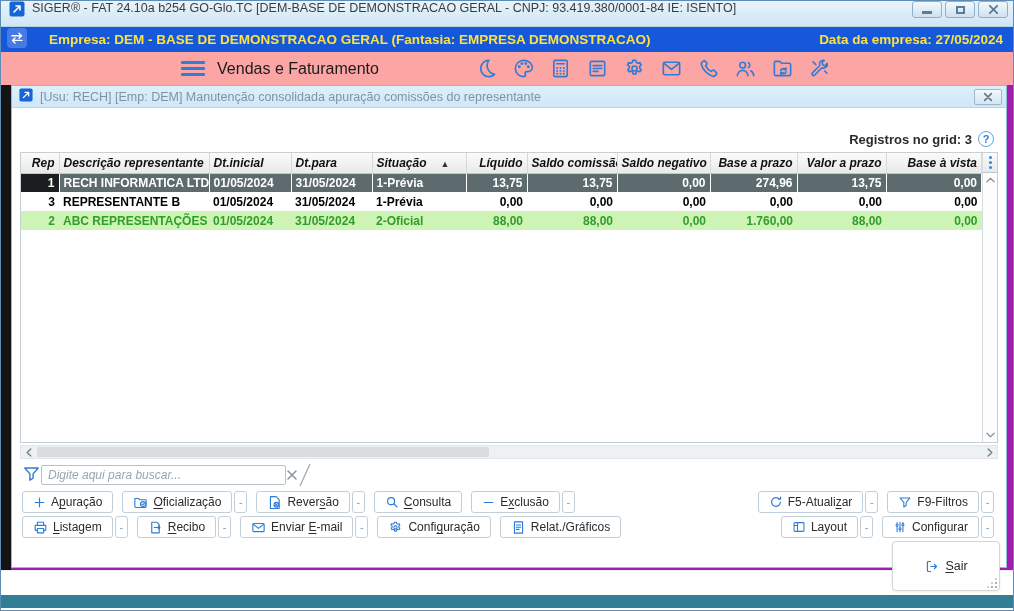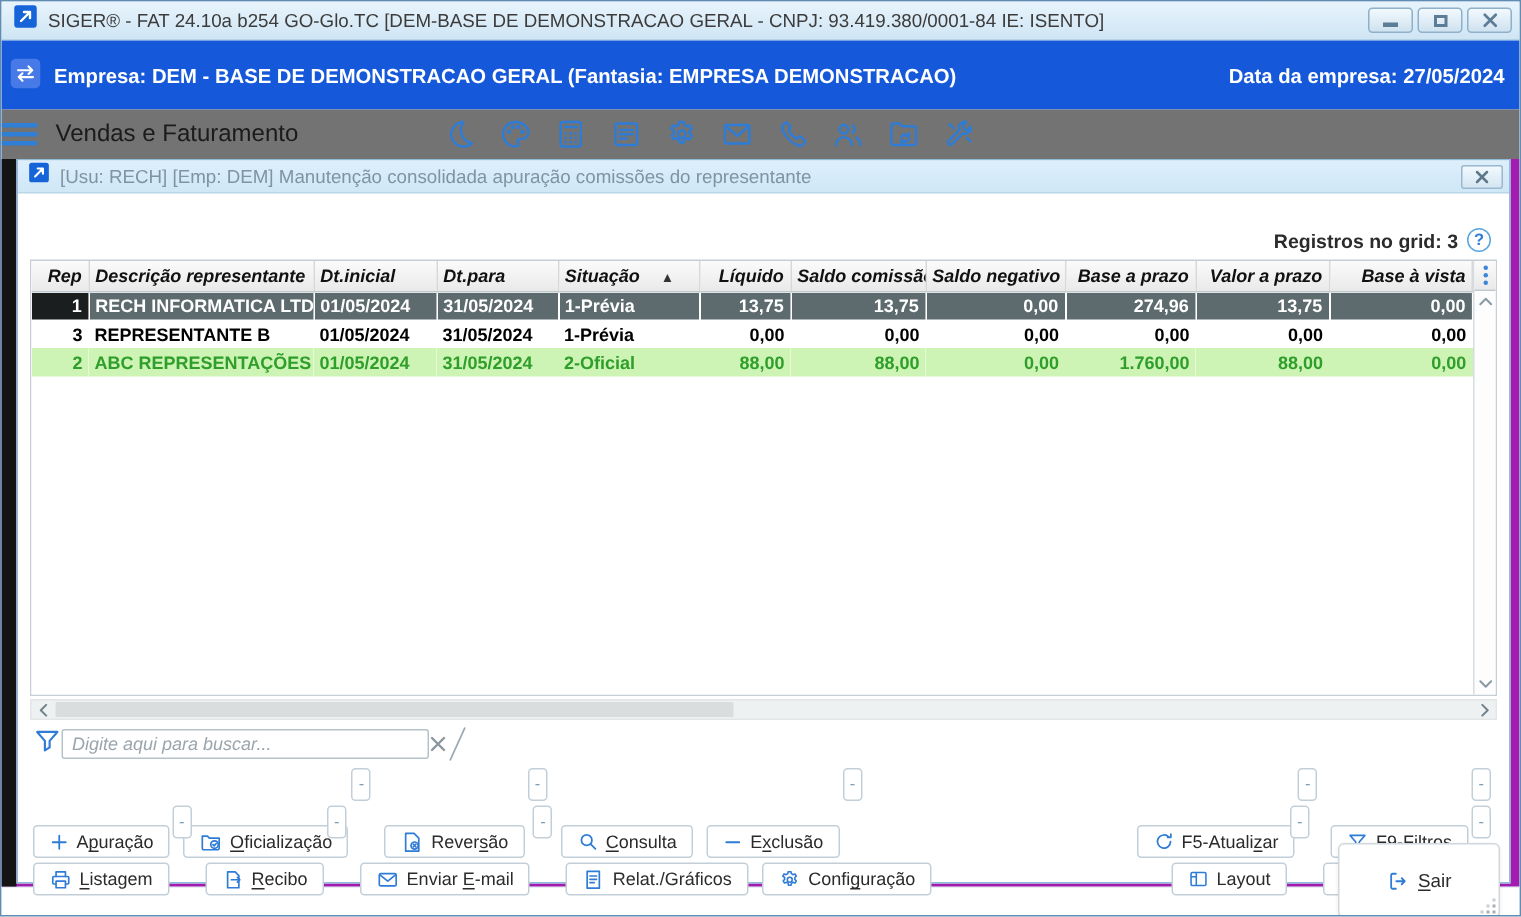--- a/index.html
+++ b/index.html
@@ -3,36 +3,36 @@
 <meta charset="utf-8">
 <style>
   * { margin:0; padding:0; box-sizing:border-box; }
   html,body { background:#9db8c8; }
   body { font-family:"Liberation Sans","DejaVu Sans",sans-serif; }
 
   .app { position:relative; width:1014px; height:611px; background:#fff;
          border:1px solid #5f8cb4; overflow:hidden; }
 
   
-  .titlebar { height:26px; display:flex; align-items:center; gap:7px; padding:0 5px 0 8px;
+  .titlebar { height:26px; display:flex; gap:7px; padding:0 5px 0 8px;
               background:linear-gradient(#e8f4fc,#cfe5f4); border-bottom:1px solid #b5d2e6; }
   .title-text { flex:1; font-size:12.5px; color:#3c3c3c; white-space:nowrap; overflow:hidden; }
   .win-controls { display:flex; gap:3px; }
   .winbtn { width:30px; height:17px; display:flex; align-items:center; justify-content:center;
             background:linear-gradient(#f2f9fe,#cfe2ef); border:1px solid #8fb0c9; border-radius:3px; cursor:pointer; }
   .g-min { width:10px; height:3px; background:#5d7d97; margin-top:6px; }
   .g-rest { width:9px; height:8px; border:2px solid #5d7d97; }
 
   
-  .company-bar { height:46px; display:flex; align-items:center; gap:9px; padding:0 10px 0 6px;
-                 background:#1558da; color:#ffffff; font-weight:bold; font-size:13.5px; }
+  .company-bar { height:25px; display:flex; align-items:center; gap:22px; padding:0 10px 0 6px;
+                 background:#1558da; color:#fde047; font-weight:bold; font-size:13.5px; }
   .company-bar .spacer { flex:1; }
 
   
-  .menu-bar { height:33px; display:flex; align-items:center; background:#737373; padding:0 0; }
+  .menu-bar { height:33px; display:flex; align-items:center; background:#fca5a5; padding:0 0;justify-content:center; }
   .hamburger { width:24px; display:flex; flex-direction:column; gap:3px; cursor:pointer; }
   .hamburger i { display:block; height:3px; background:#2f7fd6; border-radius:1px; }
   .module { font-size:16px; color:#1b1b1b; margin-left:12px; }
   .top-icons { display:flex; gap:11px; margin-left:95px; }
   .top-icons .tico { width:26px; height:26px; display:flex; align-items:center; justify-content:center; cursor:pointer; }
 
   
   .mdi { position:relative; height:485px; background:#a21caf; }
   .left-strip { position:absolute; left:0; top:0; bottom:0; width:10px; background:#141414; }
   .iw { position:absolute; left:10px; right:6px; top:0; height:483px;
@@ -85,21 +85,21 @@
   .clear-x { cursor:pointer; display:flex; }
   .tab-slash { display:flex; }
 
   
   .btn-area { position:relative; height:104px; margin-top:2px; }
   .btn-row { position:absolute; display:flex; align-items:flex-start; }
   .btn-row.r1 { top:2px; } .btn-row.r2 { top:27px; }
   .btn-row.lft { left:2px; } .btn-row.rgt { right:4px; }
   .grp { display:flex; margin-right:9px; }
   .btn { height:22px; display:inline-flex; align-items:center; gap:5px; padding:0 10px;
-         background:#fff; border:1px solid #c3cfd8; border-radius:3px; font-size:12px; color:#2b2b2b; cursor:pointer; white-space:nowrap;margin-top:38px; }
+         background:#fff; border:1px solid #c3cfd8; border-radius:3px; font-size:12px; color:#2b2b2b; cursor:pointer; white-space:nowrap; }
   .btn svg { flex:none; }
   .mini { width:13px; height:22px; margin-left:2px; background:#fff; border:1px solid #c3cfd8; border-radius:3px;
           color:#7aa0b8; font-size:11px; display:inline-flex; align-items:center; justify-content:center; cursor:pointer; }
   .sair-panel { position:absolute; right:-2px; top:52px; width:108px; height:50px; background:#fff;
                 border:1px solid #d0d8de; border-radius:4px; box-shadow:0 1px 3px rgba(0,0,0,.08);
                 display:flex; align-items:center; justify-content:center; }
   .sair-btn { display:inline-flex; align-items:center; gap:6px; background:transparent; border:none;
               font-size:12.5px; color:#2b2b2b; cursor:pointer; }
   .grip { position:absolute; right:2px; bottom:2px; width:2px; height:2px; background:#a7b0b5;
           box-shadow:-4px 0 0 #a7b0b5, 0 -4px 0 #a7b0b5, -4px -4px 0 #c9cfd3, -8px 0 0 #c9cfd3, 0 -8px 0 #c9cfd3; }
@@ -457,34 +457,34 @@
                 <svg width="15" height="15" viewBox="0 0 24 24" fill="none" stroke="#2e7cd6" stroke-width="1.8" stroke-linecap="round" stroke-linejoin="round">
                     <rect x="3" y="5.5" width="18" height="13" rx="1.5"></rect>
                     <path d="M4 7l8 6.5L20 7"></path>
                   </svg>
                 <span>Enviar <u>E</u>-mail</span>
               </button>
               <button class="mini">-</button>
             </div>
             <div class="grp">
               <button class="btn">
+                <svg width="15" height="15" viewBox="0 0 24 24" fill="none" stroke="#2e7cd6" stroke-width="1.7" stroke-linejoin="round">
+                    <path d="M10.6 3.5h2.8l.4 2.1a6.6 6.6 0 0 1 1.8 1l2-.8 1.4 2.4-1.6 1.4a6.7 6.7 0 0 1 0 2.1l1.6 1.4-1.4 2.4-2-.8a6.6 6.6 0 0 1-1.8 1l-.4 2.1h-2.8l-.4-2.1a6.6 6.6 0 0 1-1.8-1l-2 .8-1.4-2.4 1.6-1.4a6.7 6.7 0 0 1 0-2.1L4.6 8.2 6 5.8l2 .8a6.6 6.6 0 0 1 1.8-1l.4-2.1z"></path>
+                    <circle cx="12" cy="12" r="2.6"></circle>
+                  </svg>
+                <span>Confi<u>g</u>uração</span>
+              </button>
+            </div>
+            <div class="grp">
+              <button class="btn">
                 <svg width="15" height="15" viewBox="0 0 24 24" fill="none" stroke="#2e7cd6" stroke-width="1.8" stroke-linecap="round" stroke-linejoin="round">
                     <path d="M5.5 3h13v18h-13z"></path>
                     <path d="M8.5 8h7M8.5 11.5h7M8.5 15h4.5"></path>
                   </svg>
                 <span>Relat./Gráficos</span>
-              </button>
-            </div>
-            <div class="grp">
-              <button class="btn">
-                <svg width="15" height="15" viewBox="0 0 24 24" fill="none" stroke="#2e7cd6" stroke-width="1.7" stroke-linejoin="round">
-                    <path d="M10.6 3.5h2.8l.4 2.1a6.6 6.6 0 0 1 1.8 1l2-.8 1.4 2.4-1.6 1.4a6.7 6.7 0 0 1 0 2.1l1.6 1.4-1.4 2.4-2-.8a6.6 6.6 0 0 1-1.8 1l-.4 2.1h-2.8l-.4-2.1a6.6 6.6 0 0 1-1.8-1l-2 .8-1.4-2.4 1.6-1.4a6.7 6.7 0 0 1 0-2.1L4.6 8.2 6 5.8l2 .8a6.6 6.6 0 0 1 1.8-1l.4-2.1z"></path>
-                    <circle cx="12" cy="12" r="2.6"></circle>
-                  </svg>
-                <span>Confi<u>g</u>uração</span>
               </button>
             </div>
           </div>
 
           <div class="btn-row r1 rgt">
             <div class="grp">
               <button class="btn">
                 <svg width="14" height="14" viewBox="0 0 24 24" fill="none" stroke="#2e7cd6" stroke-width="2" stroke-linecap="round" stroke-linejoin="round">
                     <path d="M19.5 12a7.5 7.5 0 1 1-2.2-5.3"></path>
                     <path d="M19.8 3.6v3.6h-3.6"></path>

